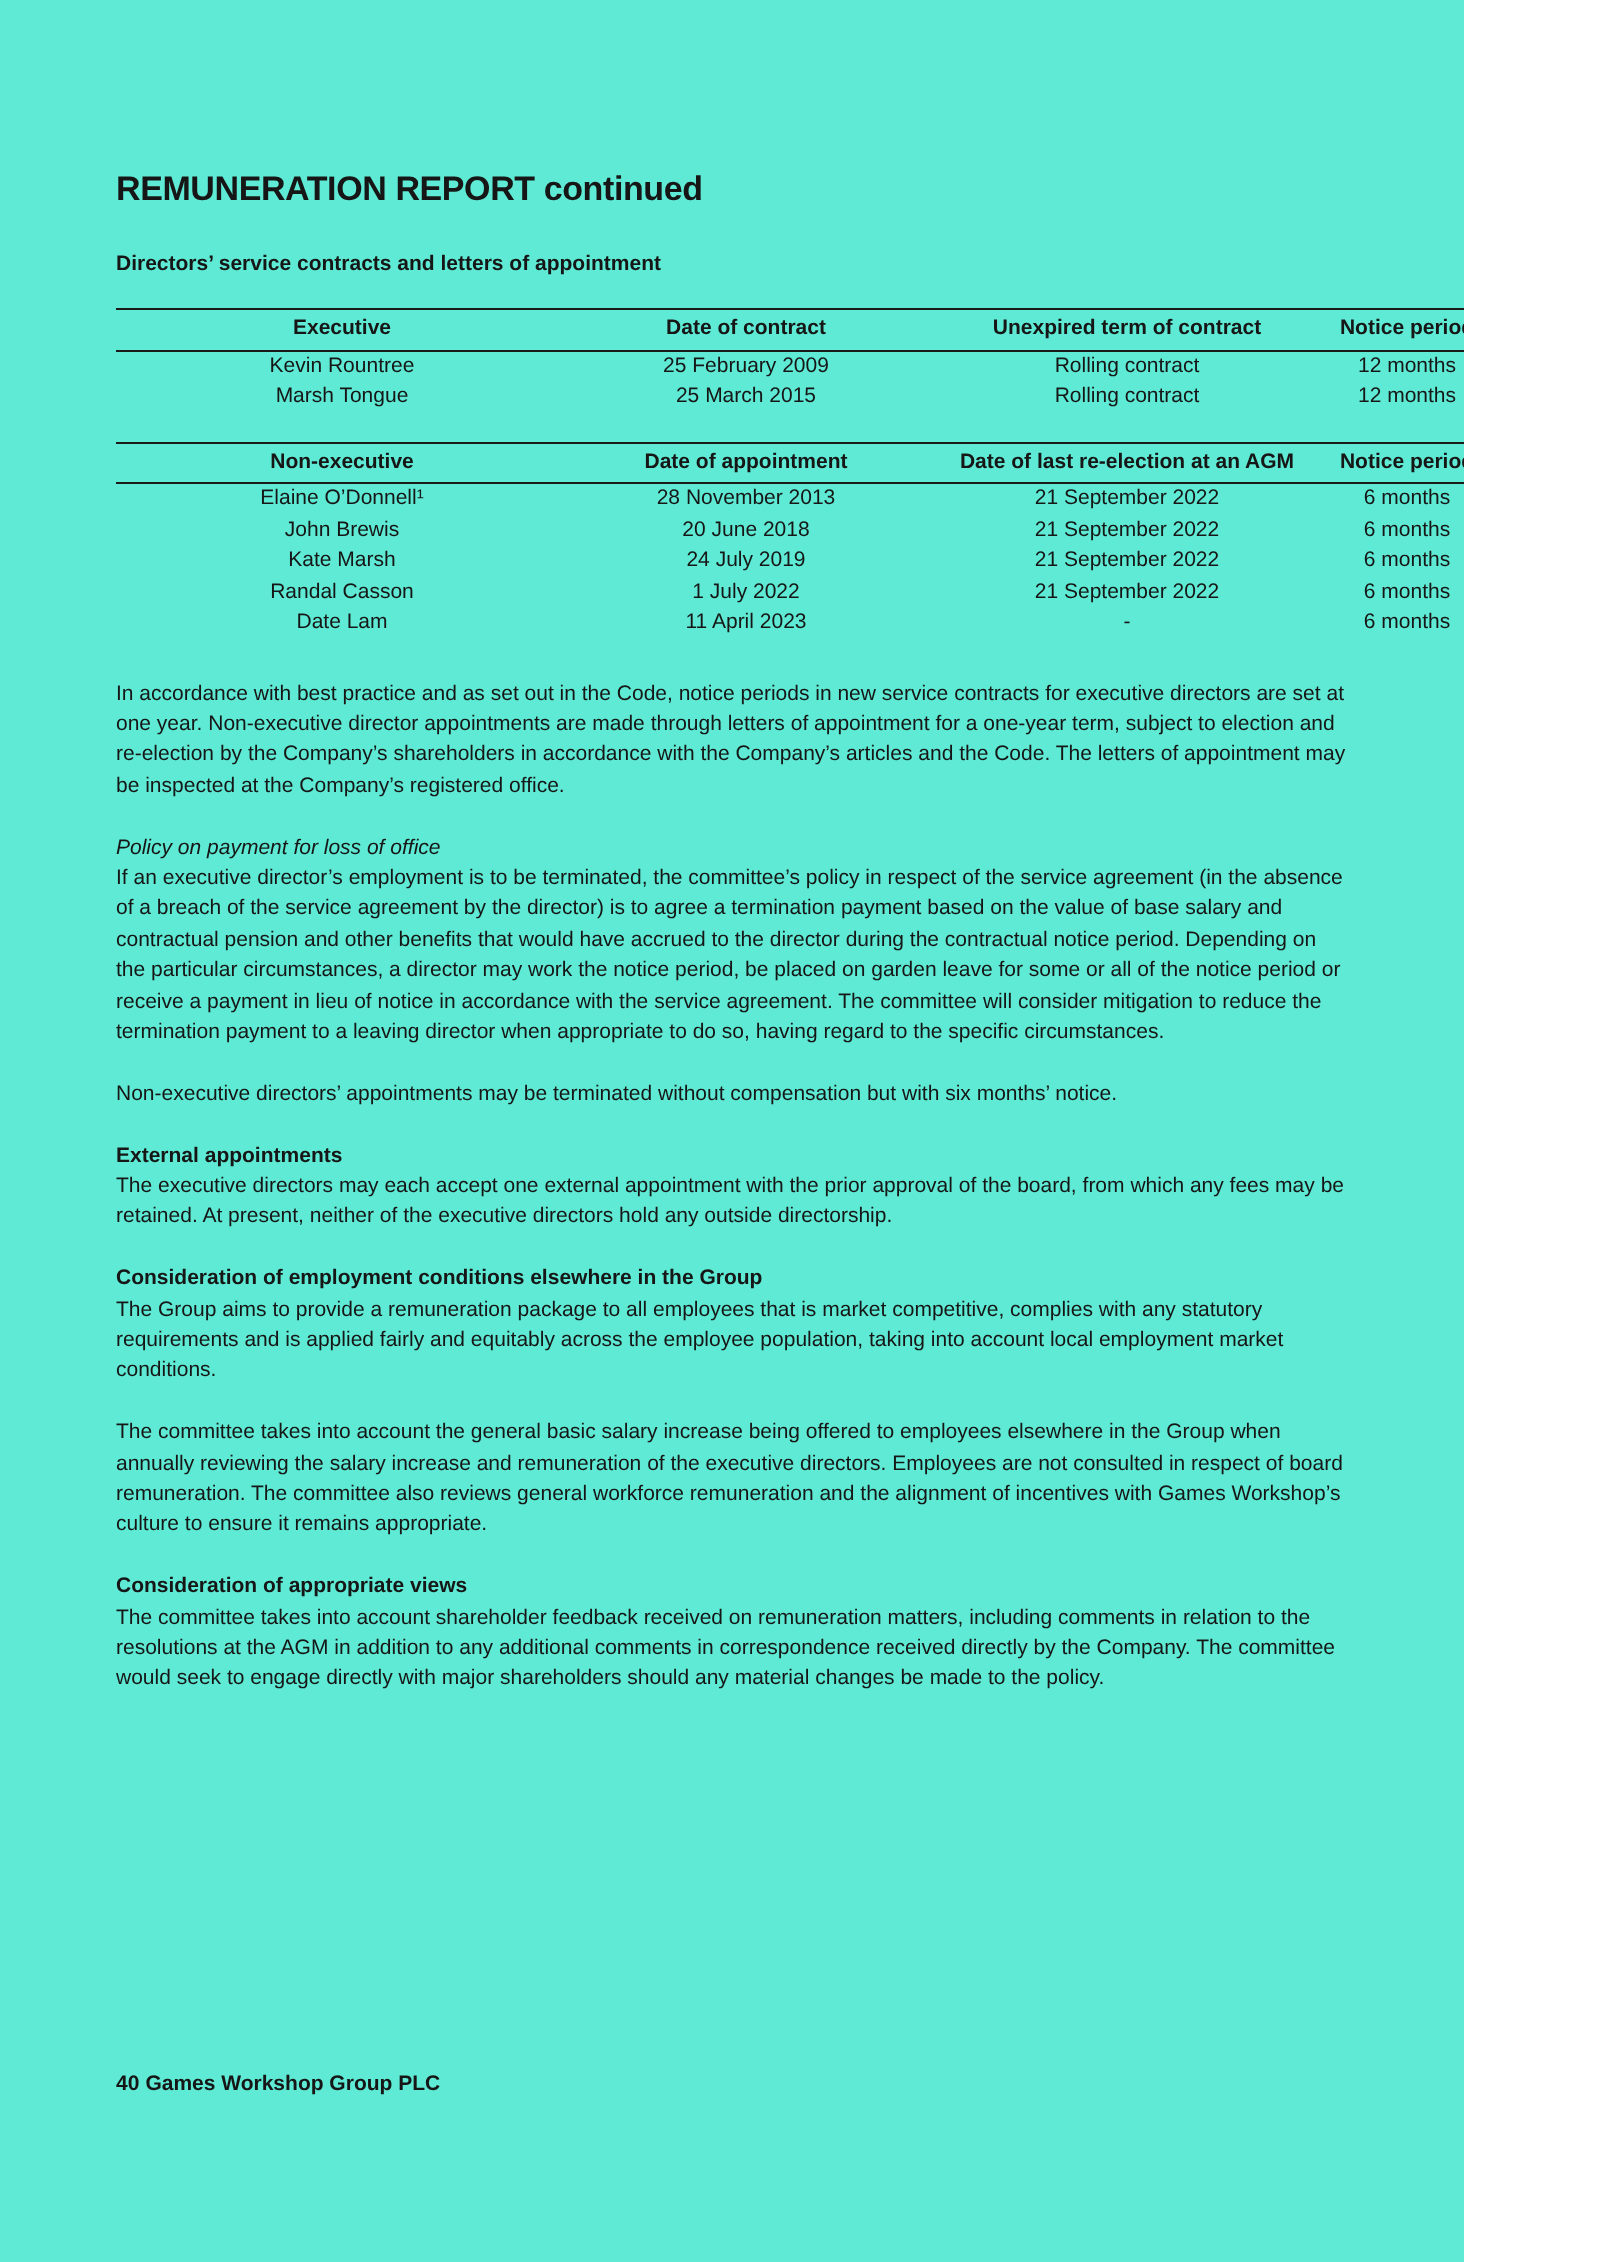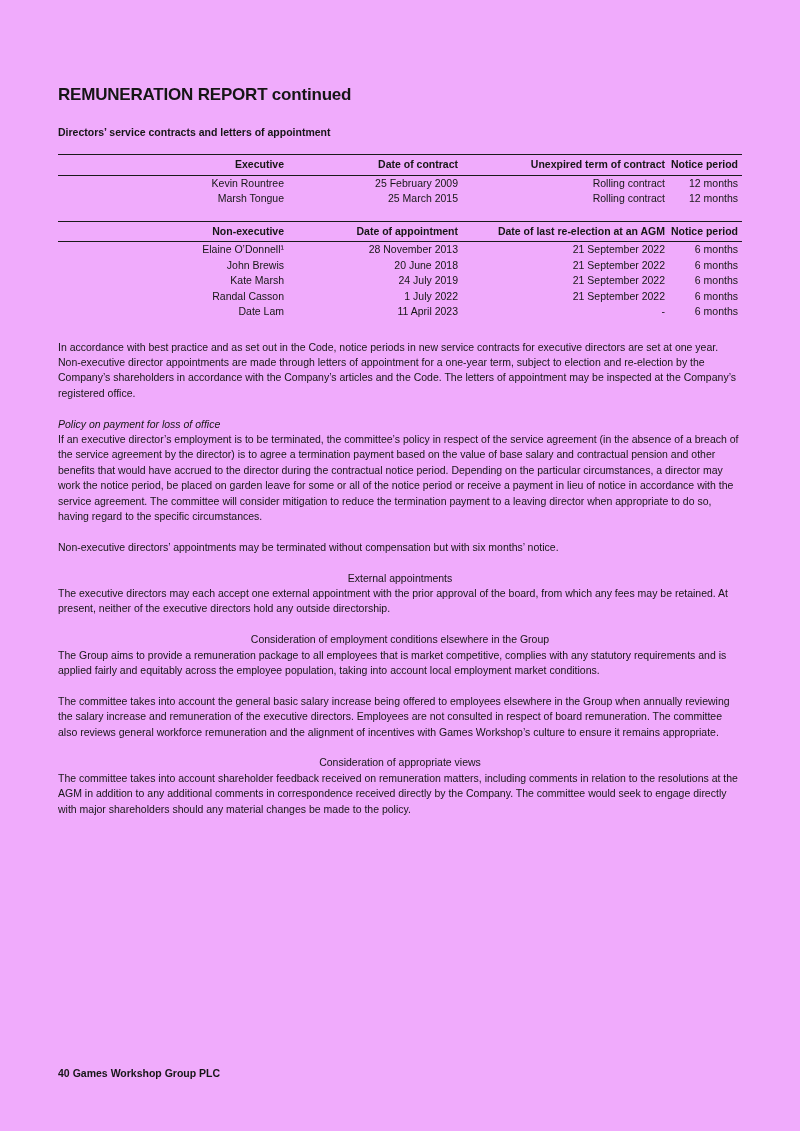--- a/index.html
+++ b/index.html
@@ -1,22 +1,22 @@
 <!DOCTYPE html>
 <html><head>
 <meta charset="utf-8">
 <style>
   html, body { margin: 0; padding: 0; background: #ffffff; }
   body { width: 800px; height: 1131px; font-family: "Liberation Sans", sans-serif; color: #161616; }
   .page {
     position: relative;
-    width: 800px; height: 1131px;
+    width: 732px; height: 1131px;
     padding: 85px 58px 0 58px;
     box-sizing: border-box;
-    background: #f0abfc;
+    background: #5eead4;
     overflow: hidden;
   }
   .doc-title {
     font-size: 17px;
     font-weight: 700;
     margin: 0;
     letter-spacing: -0.2px;
   }
   .doc-subtitle {
     font-size: 10.5px;
@@ -25,21 +25,21 @@
   }
   table.svc {
     width: 100%;
     border-collapse: collapse;
     table-layout: fixed;
     font-size: 10.5px;
   }
   table.svc.tbl1 { margin-top: 16px; }
   table.svc.tbl2 { margin-top: 14px; }
   table.svc th, table.svc td {
-    text-align: right;
+    text-align: center;
     vertical-align: top;
     padding: 1px 4px 1px 0;
     line-height: 13.5px;
     overflow: hidden;
     white-space: nowrap;
   }
   table.svc thead th {
     font-weight: 700;
     border-top: 1px solid #1a1a1a;
     border-bottom: 1px solid #1a1a1a;
@@ -50,26 +50,26 @@
     font-size: 8.5px;
     margin-top: 11px;
   }
   .content {
     margin-top: 20px;
     font-size: 10.5px;
     line-height: 15.4px;
   }
   .blk { margin: 0; }
   .blk.paragraph { margin-bottom: 15.4px; }
-  .blk.heading-bold { font-weight: 400; margin: 0; text-align: center; }
+  .blk.heading-bold { font-weight: 700; margin: 0; }
   .blk.heading-italic { font-style: italic; margin: 0; }
   .page-footer {
     position: absolute;
     left: 58px;
-    top: 1067px;
+    top: 1036px;
     font-size: 10.5px;
     font-weight: 700;
   }
   .page-footer span { margin-right: 3px; }
 </style>
 </head>
 <body>
 
 <div class="page">
 

